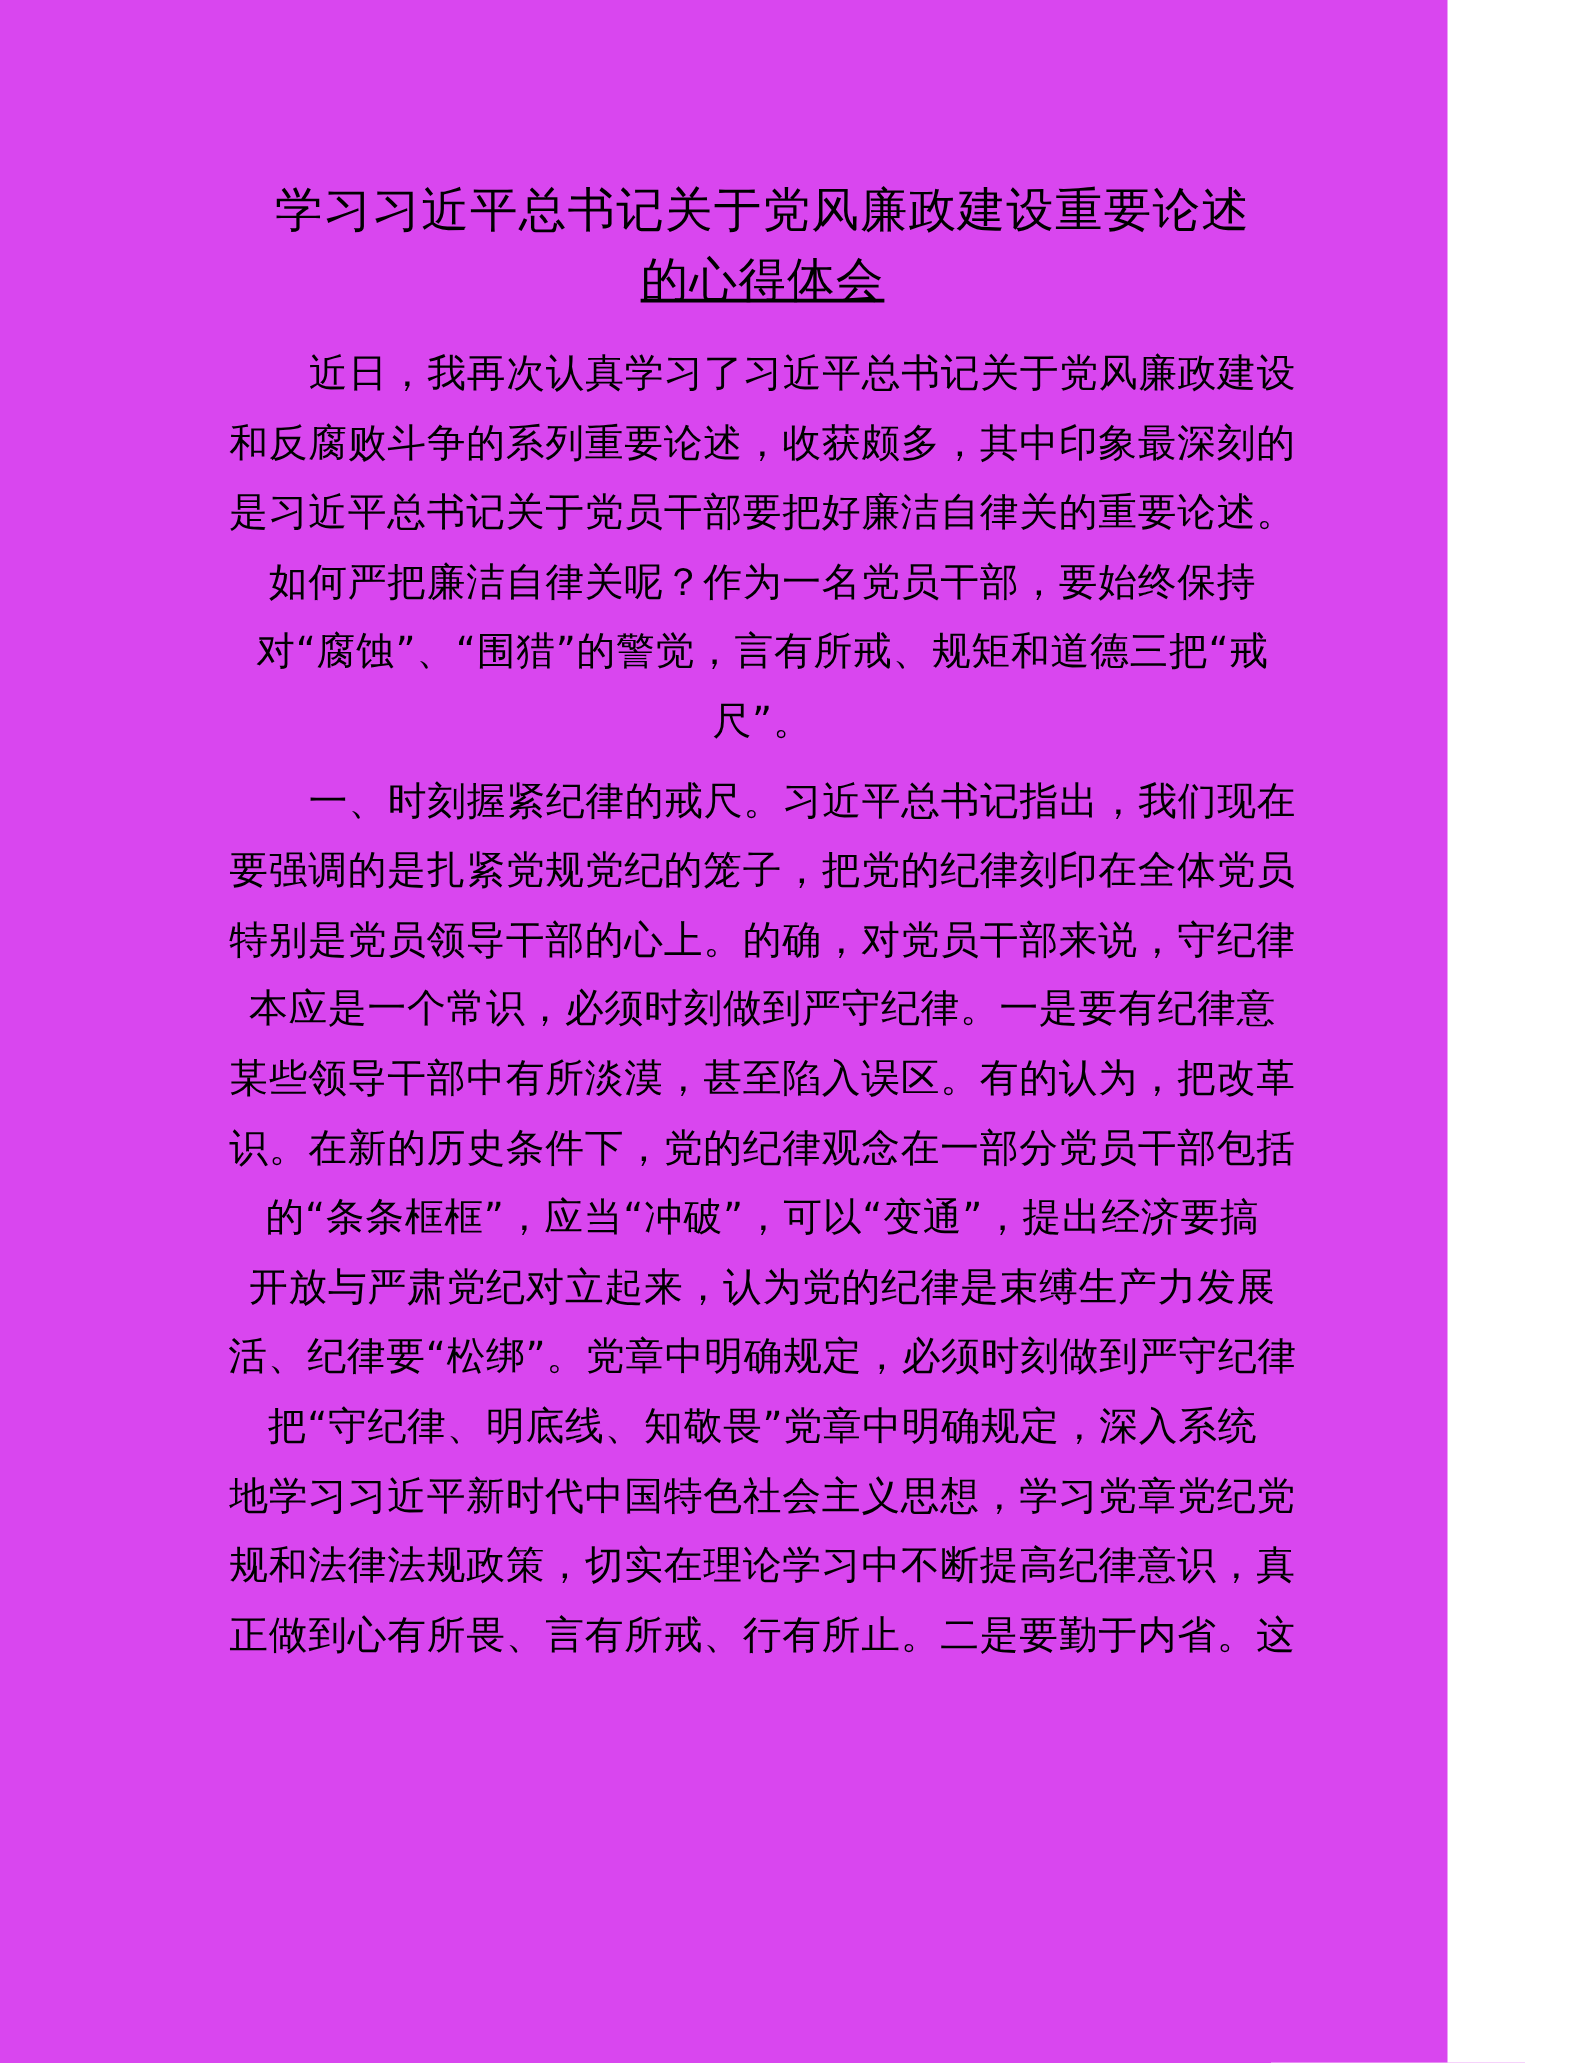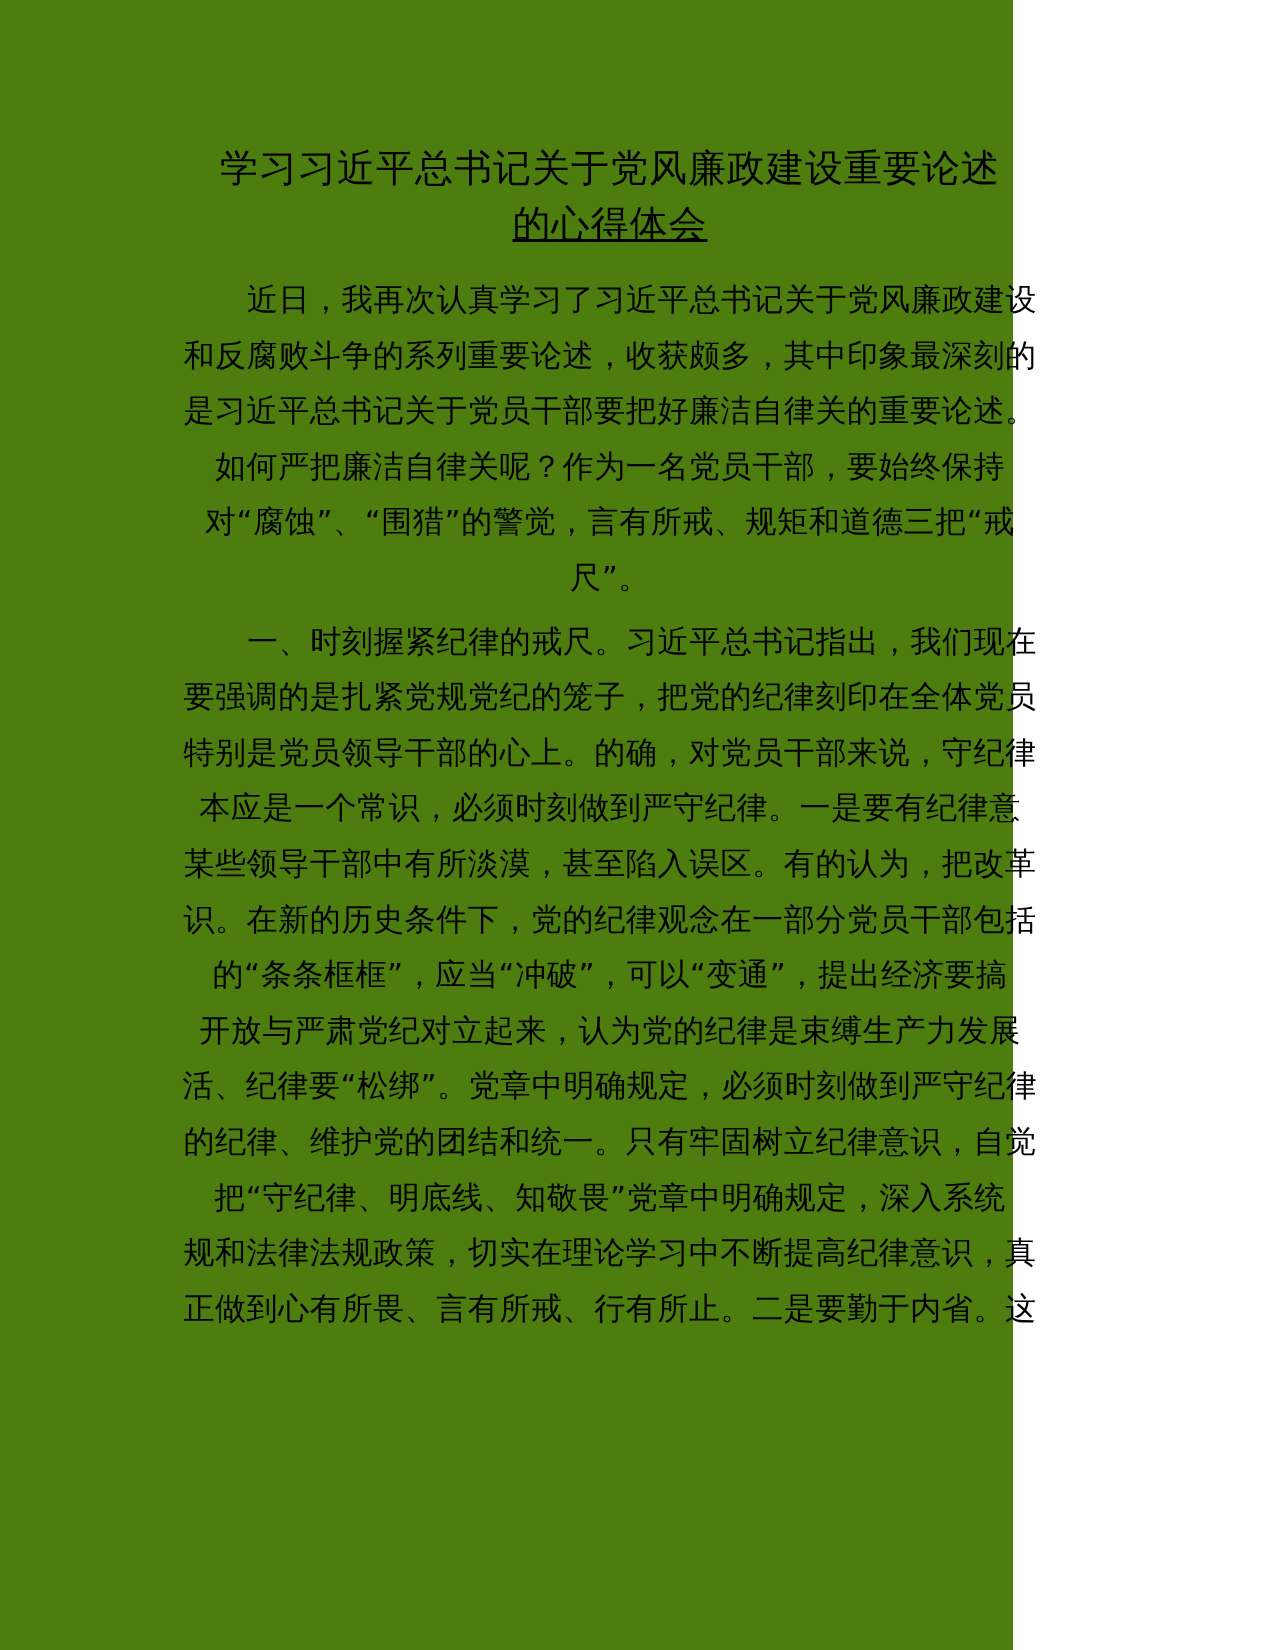--- a/index.html
+++ b/index.html
@@ -1,18 +1,18 @@
 <!DOCTYPE html>
 <html><head>
 <meta charset="utf-8">
 <style>
   html, body { margin: 0; padding: 0; background: #ffffff; }
   body { width: 1275px; height: 1650px; position: relative; overflow: hidden;
          font-family: "DejaVu Sans", "Liberation Sans", sans-serif; color: #000; }
-  .page { position: absolute; left: 0; top: 0; width: 1013px; height: 1650px; background: #4d7c0f; }
+  .page { position: absolute; left: 0; top: 0; width: 1158px; height: 1650px; background: #d946ef; }
   .title { position: absolute; left: 180px; width: 860px; text-align: center;
            font-size: 38px; line-height: 56px; letter-spacing: 1px; }
   .title .t1 { display: block; }
   .title .t2 { display: block; text-decoration: underline; }
   .body { position: absolute; left: 180px; top: 272px; width: 860px; }
   .line { display: block; font-size: 31px; line-height: 55.6px; height: 55.6px;
           white-space: nowrap; letter-spacing: 0.6px; text-align: center; }
   .indent { padding-left: 64px; }
   .para-gap { height: 8px; }
 </style>
@@ -38,19 +38,19 @@
     <div>
       <span class="line indent">一、时刻握紧纪律的戒尺。习近平总书记指出，我们现在</span>
       <span class="line">要强调的是扎紧党规党纪的笼子，把党的纪律刻印在全体党员</span>
       <span class="line">特别是党员领导干部的心上。的确，对党员干部来说，守纪律</span>
       <span class="line">本应是一个常识，必须时刻做到严守纪律。一是要有纪律意</span>
       <span class="line">某些领导干部中有所淡漠，甚至陷入误区。有的认为，把改革</span>
       <span class="line">识。在新的历史条件下，党的纪律观念在一部分党员干部包括</span>
       <span class="line">的“条条框框”，应当“冲破”，可以“变通”，提出经济要搞</span>
       <span class="line">开放与严肃党纪对立起来，认为党的纪律是束缚生产力发展</span>
       <span class="line">活、纪律要“松绑”。党章中明确规定，必须时刻做到严守纪律</span>
-      <span class="line">的纪律、维护党的团结和统一。只有牢固树立纪律意识，自觉</span>
       <span class="line">把“守纪律、明底线、知敬畏”党章中明确规定，深入系统</span>
+      <span class="line">地学习习近平新时代中国特色社会主义思想，学习党章党纪党</span>
       <span class="line">规和法律法规政策，切实在理论学习中不断提高纪律意识，真</span>
       <span class="line">正做到心有所畏、言有所戒、行有所止。二是要勤于内省。这</span>
     </div>
   </div>
 </div>
 
 </body></html>

